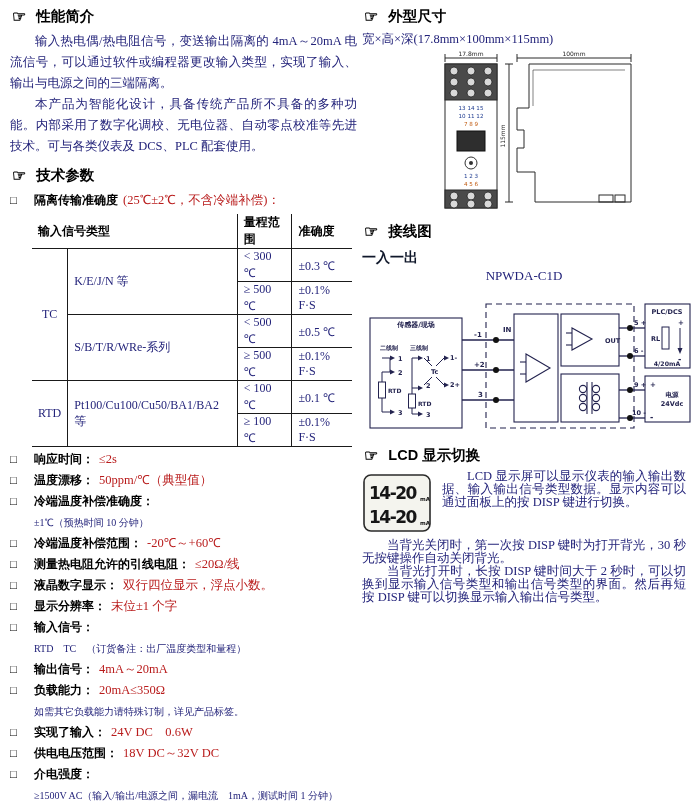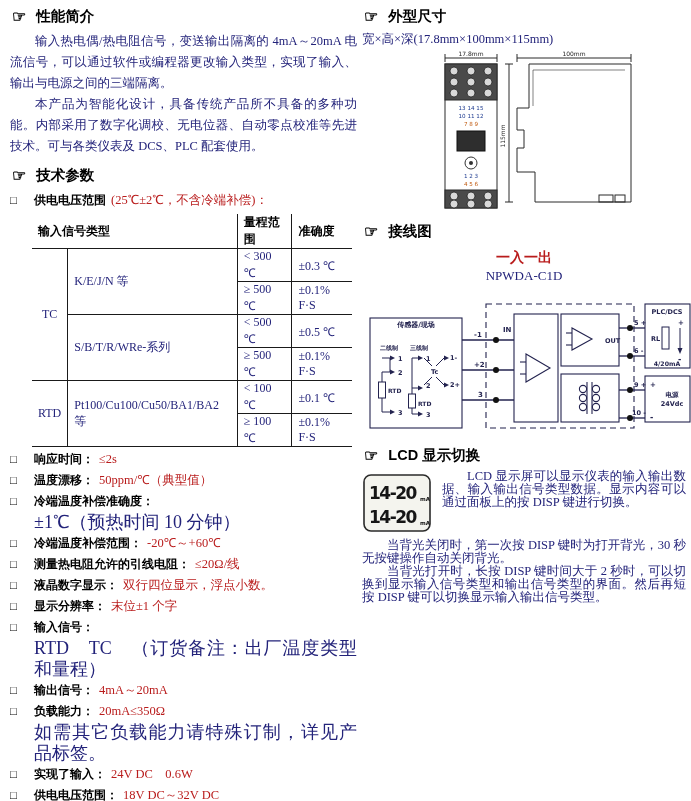--- a/index.html
+++ b/index.html
@@ -15,36 +15,36 @@
            font-weight:bold; font-size:14.5px; color:#000; margin:2px 0 5px 2px; }
   .hand  { font-size:16px; line-height:1; color:#000; }
 
   p.body { font-size:12.5px; line-height:21px; text-align:justify; margin:0; text-indent:2em; }
 
   
   .bullet { display:flex; font-size:12.5px; line-height:21px; align-items:baseline; }
   .chk { width:24px; flex:none; color:#000; font-size:11.5px; }
   .bullet b { color:#000; font-family:"Liberation Sans", sans-serif; font-size:12px; margin-right:5px; white-space:nowrap; }
   .bullet .val { color:#b91c1c; }
-  .cont { margin:0 0 0 24px; font-size:18px; line-height:21px; text-align:justify; }
+  .cont { margin:0 0 0 24px; font-size:10px; line-height:21px; text-align:justify; }
 
   
   table.acc { border-collapse:collapse; margin:3px 0 2px 22px; width:320px;
               font-size:12px; color:#23237a; }
   table.acc th, table.acc td { border:1px solid #1a1a1a; padding:0 6px; height:21px; }
   table.acc th { border-top:none; font-family:"Liberation Sans", sans-serif; color:#000;
                  text-align:left; font-weight:bold; }
   table.acc .no-l { border-left:none; }
   table.acc .no-r { border-right:none; }
   table.acc td.grp { text-align:center; }
 
   
   .dim-text { font-size:12.5px; margin:4px 0 2px 0; }
-  .center-sub1 { text-align:center; font-family:"Liberation Sans", sans-serif; font-weight:bold;
-                 font-size:14px; color:#b91c1c; margin-top:8px; }
+  .center-sub1 { font-family:"Liberation Sans", sans-serif; font-weight:bold;
+                 font-size:14px; color:#0f172a; margin-top:8px; }
   .center-sub2 { text-align:center; font-size:13px; margin:1px 0 10px; }
   svg text { font-family:"DejaVu Sans", sans-serif; }
   .lcd-wrap { float:left; margin:3px 10px 2px 0; }
   p.rp { font-size:12.5px; line-height:13px; text-align:justify; text-indent:2em; margin:0; }
   .clear { clear:both; }
 </style>
 </head>
 <body>
 
 <div class="page">
@@ -58,21 +58,21 @@
     <p class="body">输入热电偶/热电阻信号，变送输出隔离的 4mA～20mA 电流信号，可以通过软件或编程器更改输入类型，实现了输入、输出与电源之间的三端隔离。</p>
     <p class="body">本产品为智能化设计，具备传统产品所不具备的多种功能。内部采用了数字化调校、无电位器、自动零点校准等先进技术。可与各类仪表及 DCS、PLC 配套使用。</p>
 
     <div class="sec-h" style="margin-top:9px">
       <span class="hand">☞</span>
       <span>技术参数</span>
     </div>
 
     <div class="bullet">
       <span class="chk">□</span>
-      <b>供电电压范围</b>
+      <b>隔离传输准确度</b>
       <span class="val">(25℃±2℃，不含冷端补偿)：</span>
     </div>
 
     <table class="acc">
       <tbody>
           <tr>
         <th colspan="2" class="no-l">输入信号类型</th>
         <th>量程范围</th>
         <th class="no-r">准确度</th>
       </tr>

